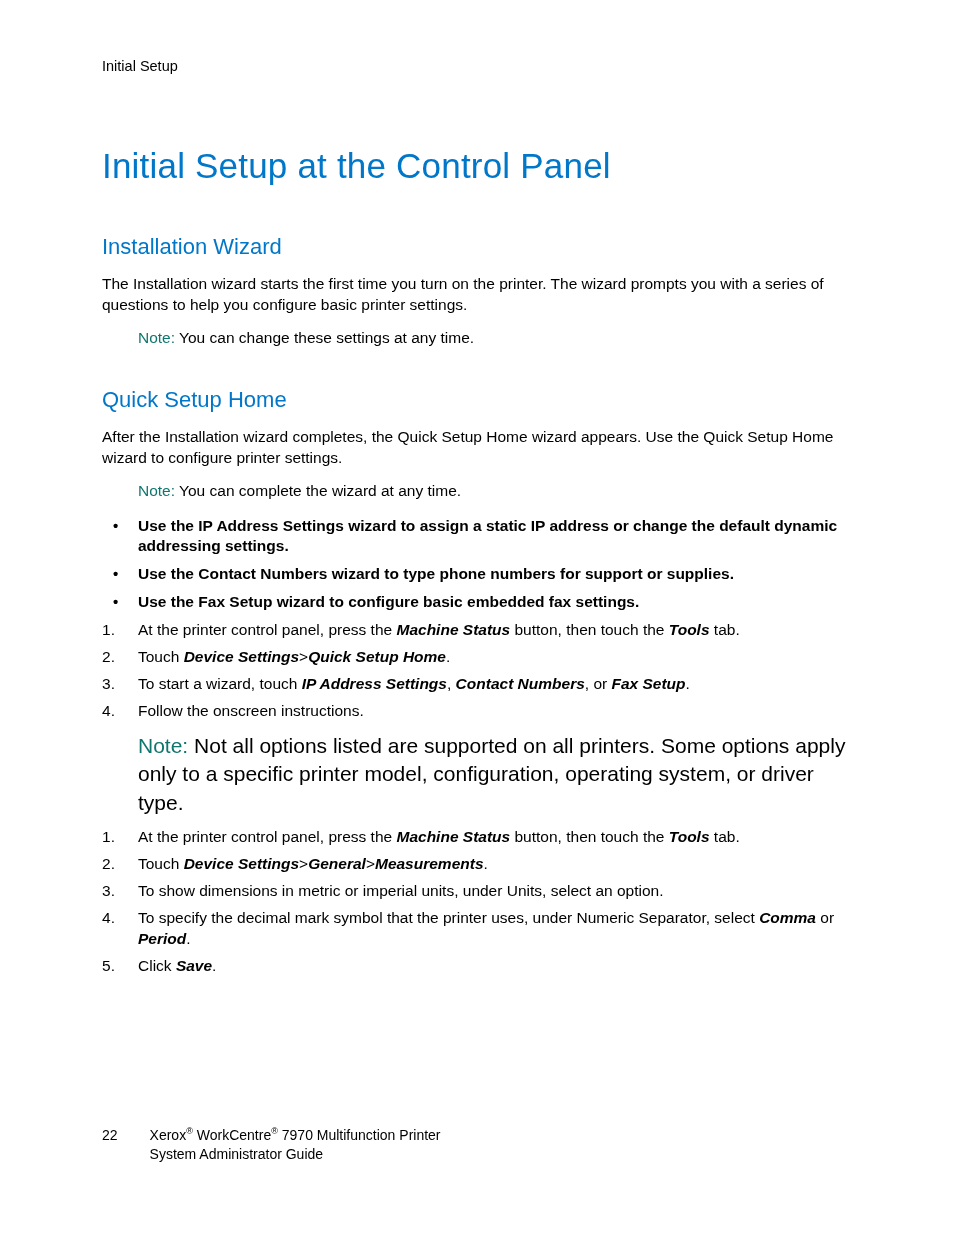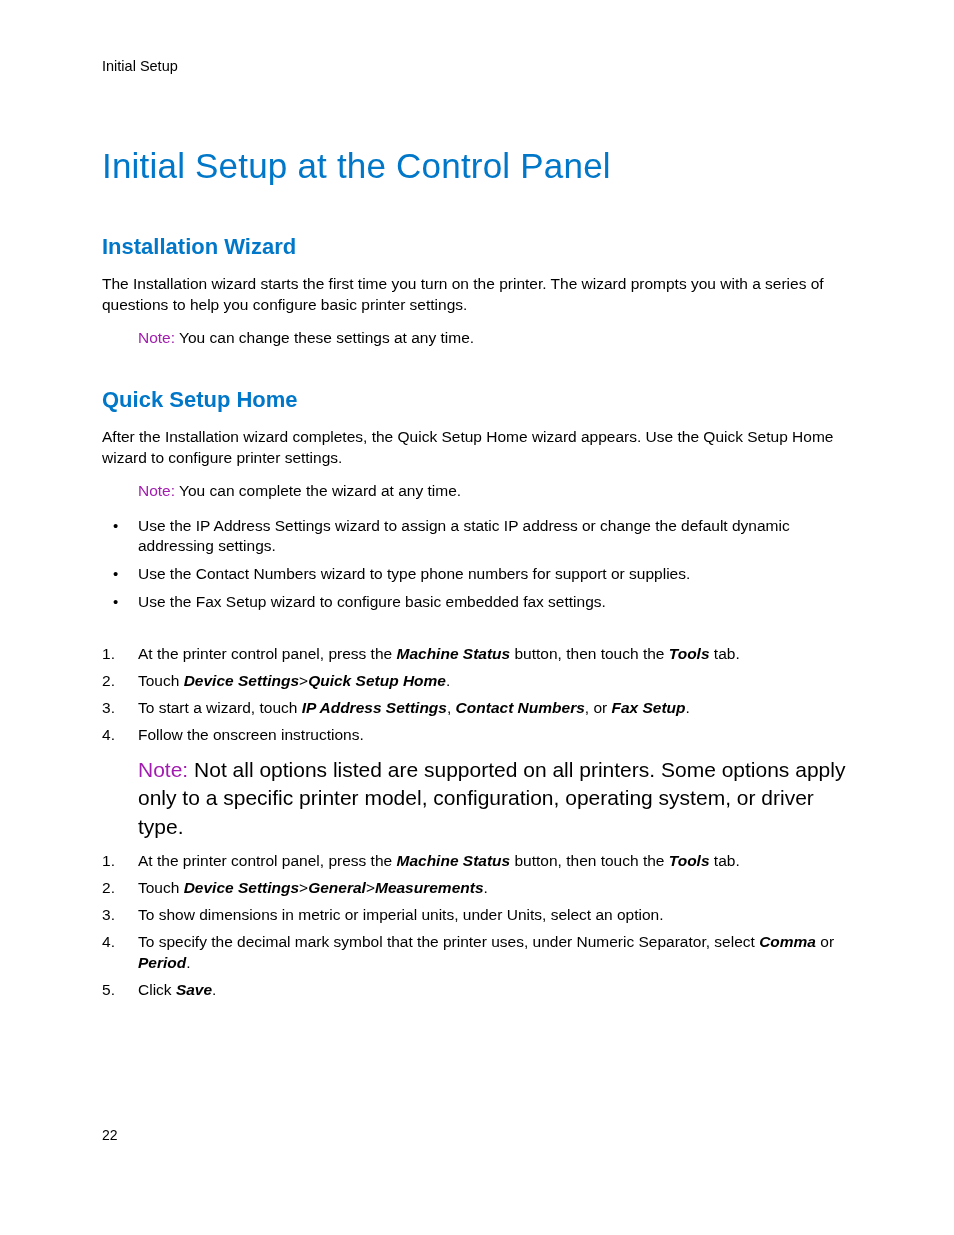--- a/index.html
+++ b/index.html
@@ -21,47 +21,48 @@
     }
     .main-title {
       font-size: 35px;
       font-weight: 400;
       color: #0077c8;
       margin-bottom: 48px;
       letter-spacing: 0.2px;
     }
     .section-title {
       font-size: 22px;
-      font-weight: 700;
+      font-weight: 400;
       color: #0077c8;
       margin-bottom: 14px;
       margin-top: 38px;
     }
     .section-title.first { margin-top: 0; }
     .body-para {
       font-size: 15.5px;
       line-height: 1.35;
       color: #000;
       margin-bottom: 12px;
     }
     .note-block {
       padding-left: 36px;
       font-size: 15.5px;
       line-height: 1.35;
       margin-bottom: 14px;
       margin-top: 8px;
     }
     .note-label {
-      color: #a21caf;
+      color: #0f766e;
     }
     ul.bullets {
       list-style: none;
       padding-left: 36px;
-      margin-bottom: 31px;
+      margin-bottom: 7px;
       margin-top: 6px;
+      font-weight: bold;
     }
     ul.bullets > li {
       position: relative;
       font-size: 15.5px;
       line-height: 1.35;
       margin-bottom: 7px;
       padding-left: 0;
     }
     ul.bullets > li::before {
       content: "•";
@@ -175,13 +176,17 @@
     </li>
     <li>
       <span>Click </span><span class="b">Save</span><span>.</span>
     </li>
   </ol>
 
 </div>
 
 <div class="footer">
   <span class="page-num">22</span>
+  <span>
+    <span>Xerox</span><sup>®</sup><span> WorkCentre</span><sup>®</sup><span> 7970 Multifunction Printer</span><br>
+    <span>System Administrator Guide</span>
+  </span>
 </div>
 
 </body></html>

